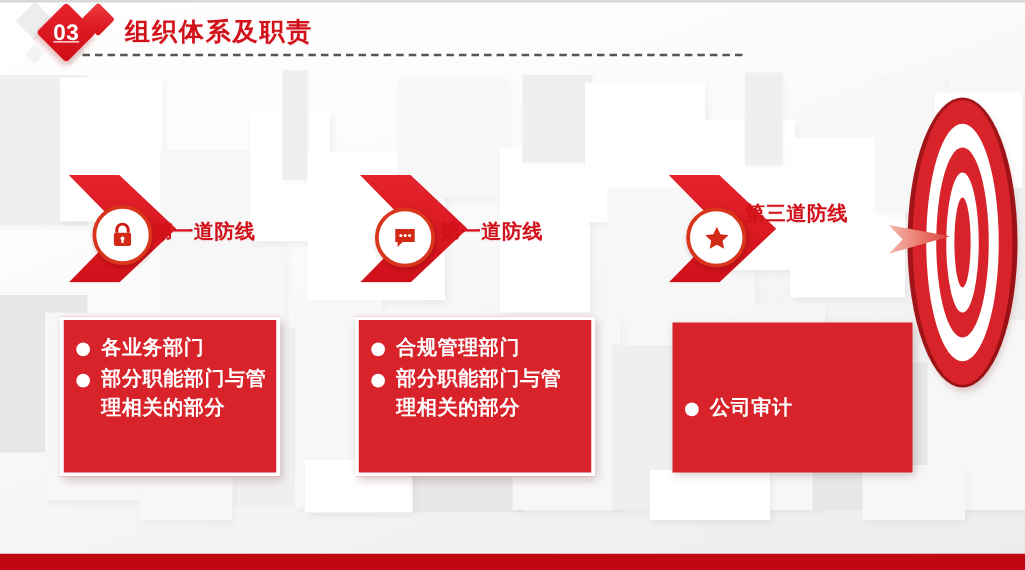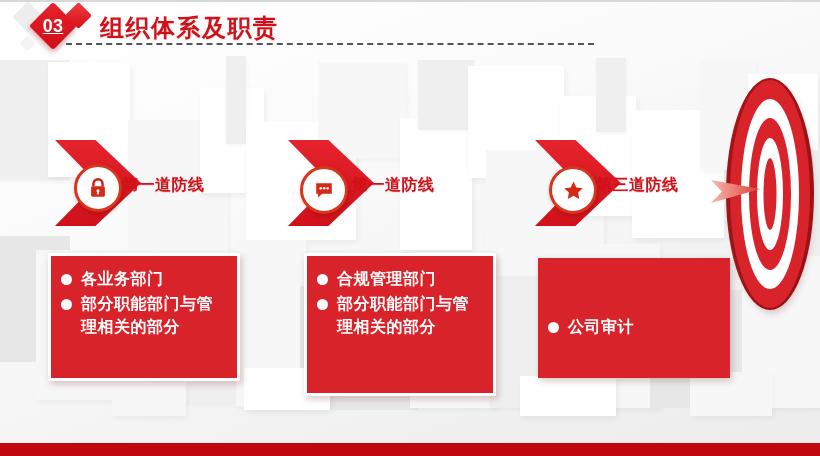--- a/index.html
+++ b/index.html
@@ -101,21 +101,21 @@
   .dm-gray-c {
     left: 8px; top: 36px;
     width: 11px; height: 11px;
     background: #f3f3f3;
     border-radius: 2px;
   }
   .header-title {
     position: absolute;
     left: 100px; top: 12px;
     color: #d21019;
-    font-size: 24px;
+    font-size: 20px;
     font-weight: bold;
     letter-spacing: 1.5px;
     white-space: nowrap;
     text-shadow: 0 1px 1px rgba(180,0,10,0.12);
   }
   .header-dash {
     position: absolute;
     left: 66px; top: 43px;
     width: 528px;
     border-top: 2px dashed #555555;
@@ -268,21 +268,21 @@
   <div class="badge" style="left:74px; top:164px;">
     <svg width="22" height="22" viewBox="0 0 24 24" aria-hidden="true">
       <path d="M7 10 V7.5 a5 5 0 0 1 10 0 V10" fill="none" stroke="#cf1a12" stroke-width="2.6"></path>
       <rect x="4.5" y="10" width="15" height="11.5" rx="1.6" fill="#d22a17"></rect>
       <circle cx="12" cy="15" r="1.7" fill="#ffffff"></circle>
       <rect x="11.1" y="15" width="1.8" height="4" fill="#ffffff"></rect>
     </svg>
   </div>
   <div class="line-label" style="left:122px; top:175px;">第一道防线</div>
 
-  <div class="card bordered" style="left:48px; top:253px; width:192px; height:128px;">
+  <div class="card bordered" style="left:48px; top:253px; width:176px; height:128px;">
     <div class="card-body">
       <div class="card-line">
         <span class="dot"></span>
         <span class="txt">各业务部门</span>
       </div>
       <div class="card-line">
         <span class="dot"></span>
         <span class="txt">部分职能部门与管理相关的部分</span>
       </div>
     </div>
@@ -292,40 +292,40 @@
   <div class="badge" style="left:300px; top:166px;">
     <svg width="22" height="22" viewBox="0 0 24 24" aria-hidden="true">
       <path d="M3.5 4.5 h17 v11.5 h-10.5 l-4.5 4.2 v-4.2 h-2 z" fill="#d22a17"></path>
       <circle cx="8.4" cy="10.2" r="1.35" fill="#ffffff"></circle>
       <circle cx="12.2" cy="10.2" r="1.35" fill="#ffffff"></circle>
       <circle cx="16.0" cy="10.2" r="1.35" fill="#ffffff"></circle>
     </svg>
   </div>
   <div class="line-label" style="left:352px; top:175px;">第一道防线</div>
 
-  <div class="card bordered" style="left:304px; top:253px; width:192px; height:143px;">
+  <div class="card bordered" style="left:284px; top:253px; width:192px; height:128px;">
     <div class="card-body">
       <div class="card-line">
         <span class="dot"></span>
         <span class="txt">合规管理部门</span>
       </div>
       <div class="card-line">
         <span class="dot"></span>
         <span class="txt">部分职能部门与管理相关的部分</span>
       </div>
     </div>
   </div>
 
   <div class="chev" style="left:535px; top:140px;"></div>
   <div class="badge" style="left:549px; top:166px;">
     <svg width="23" height="23" viewBox="0 0 24 24" aria-hidden="true">
       <path d="M12 2.6 l2.95 6.15 6.75 .85 -4.95 4.6 1.28 6.65 -6.03 -3.3 -6.03 3.3 1.28 -6.65 -4.95 -4.6 6.75 -.85 z" fill="#d22a17"></path>
     </svg>
   </div>
-  <div class="line-label" style="left:596px; top:175px;">第三道防线</div>
+  <div class="line-label" style="left:596px; top:161px;">第三道防线</div>
 
   <div class="card centered" style="left:538px; top:258px; width:192px; height:120px;">
     <div class="card-body">
       <div class="card-line">
         <span class="dot"></span>
         <span class="txt">公司审计</span>
       </div>
     </div>
   </div>
 

